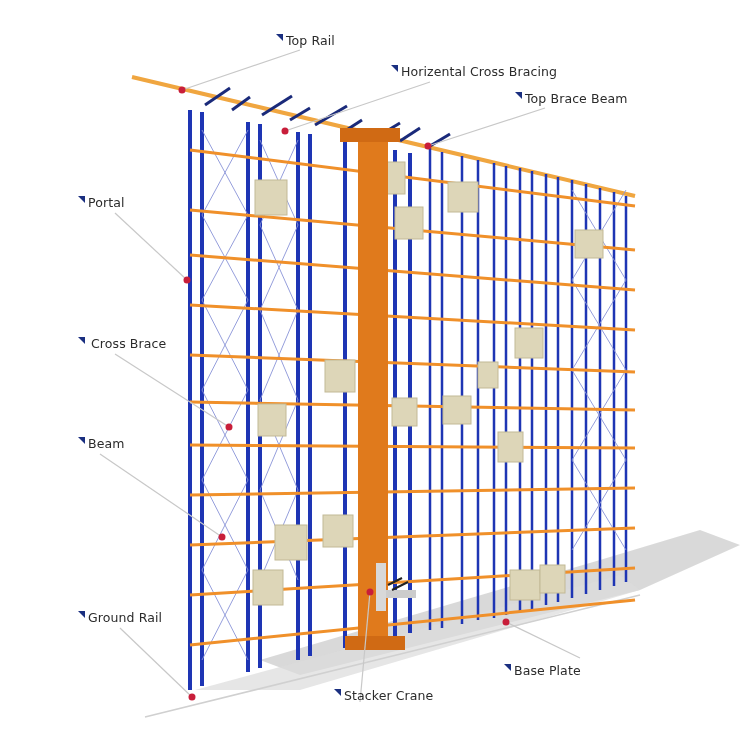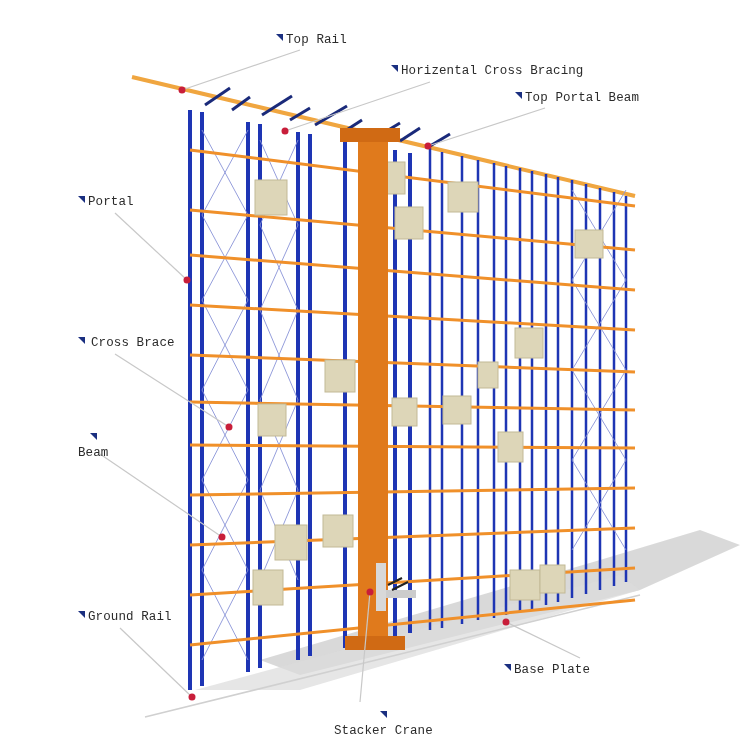--- a/index.html
+++ b/index.html
@@ -1,20 +1,20 @@
 <!DOCTYPE html>
 <html><head>
 <meta charset="utf-8">
 <style>
   html, body { margin: 0; padding: 0; background: #ffffff; }
   body { width: 750px; height: 739px; position: relative; overflow: hidden;
          font-family: "DejaVu Sans", "Liberation Sans", sans-serif; }
   #diagram { position: absolute; left: 0; top: 0; width: 750px; height: 739px; }
   .label { position: absolute; font-size: 12.5px; color: #2b2b2b; white-space: nowrap;
-           display: flex; align-items: center; gap: 3px; letter-spacing: 0.1px; font-family: Liberation Mono, monospace; }
+           display: flex; align-items: center; gap: 3px; letter-spacing: 0.1px; }
   .tri { display: inline-block; width: 0; height: 0;
          border-top: 7px solid #1a2f80; border-left: 7px solid transparent;
          transform: translateY(-3px); }
 </style>
 </head>
 <body>
 
 <svg id="diagram" viewBox="0 0 750 739" xmlns="http://www.w3.org/2000/svg">
 
   <polygon points="260,660 600,560 700,530 740,545 640,590 300,675" fill="#d2d2d2" opacity="0.85"></polygon>
@@ -142,39 +142,39 @@
     <div class="label" style="left: 276px; top: 33px;">
       <span class="tri"></span>
       <span>Top Rail</span>
     </div>
     <div class="label" style="left: 391px; top: 64px;">
       <span class="tri"></span>
       <span>Horizental Cross Bracing</span>
     </div>
     <div class="label" style="left: 515px; top: 91px;">
       <span class="tri"></span>
-      <span>Top Portal Beam</span>
+      <span>Top Brace Beam</span>
     </div>
     <div class="label" style="left: 78px; top: 195px;">
       <span class="tri"></span>
       <span>Portal</span>
     </div>
     <div class="label" style="left: 78px; top: 336px; gap: 6px;">
       <span class="tri"></span>
       <span>Cross Brace</span>
     </div>
-    <div class="label" style="left: 78px; top: 436px; flex-direction: column;">
+    <div class="label" style="left: 78px; top: 436px;">
       <span class="tri"></span>
       <span>Beam</span>
     </div>
     <div class="label" style="left: 78px; top: 610px; align-items: center;">
       <span class="tri"></span>
       <span>Ground Rail</span>
     </div>
-    <div class="label" style="left: 334px; top: 714px; flex-direction: column;">
+    <div class="label" style="left: 334px; top: 688px;">
       <span class="tri"></span>
       <span>Stacker Crane</span>
     </div>
     <div class="label" style="left: 504px; top: 663px;">
       <span class="tri"></span>
       <span>Base Plate</span>
     </div>
   </div>
 
 </body></html>

